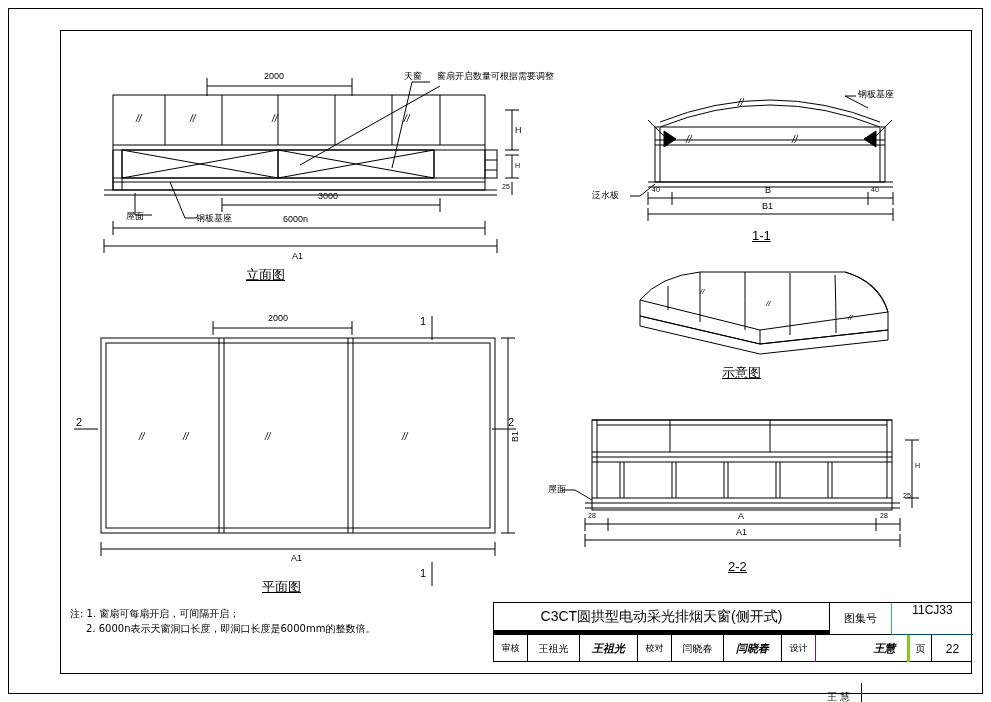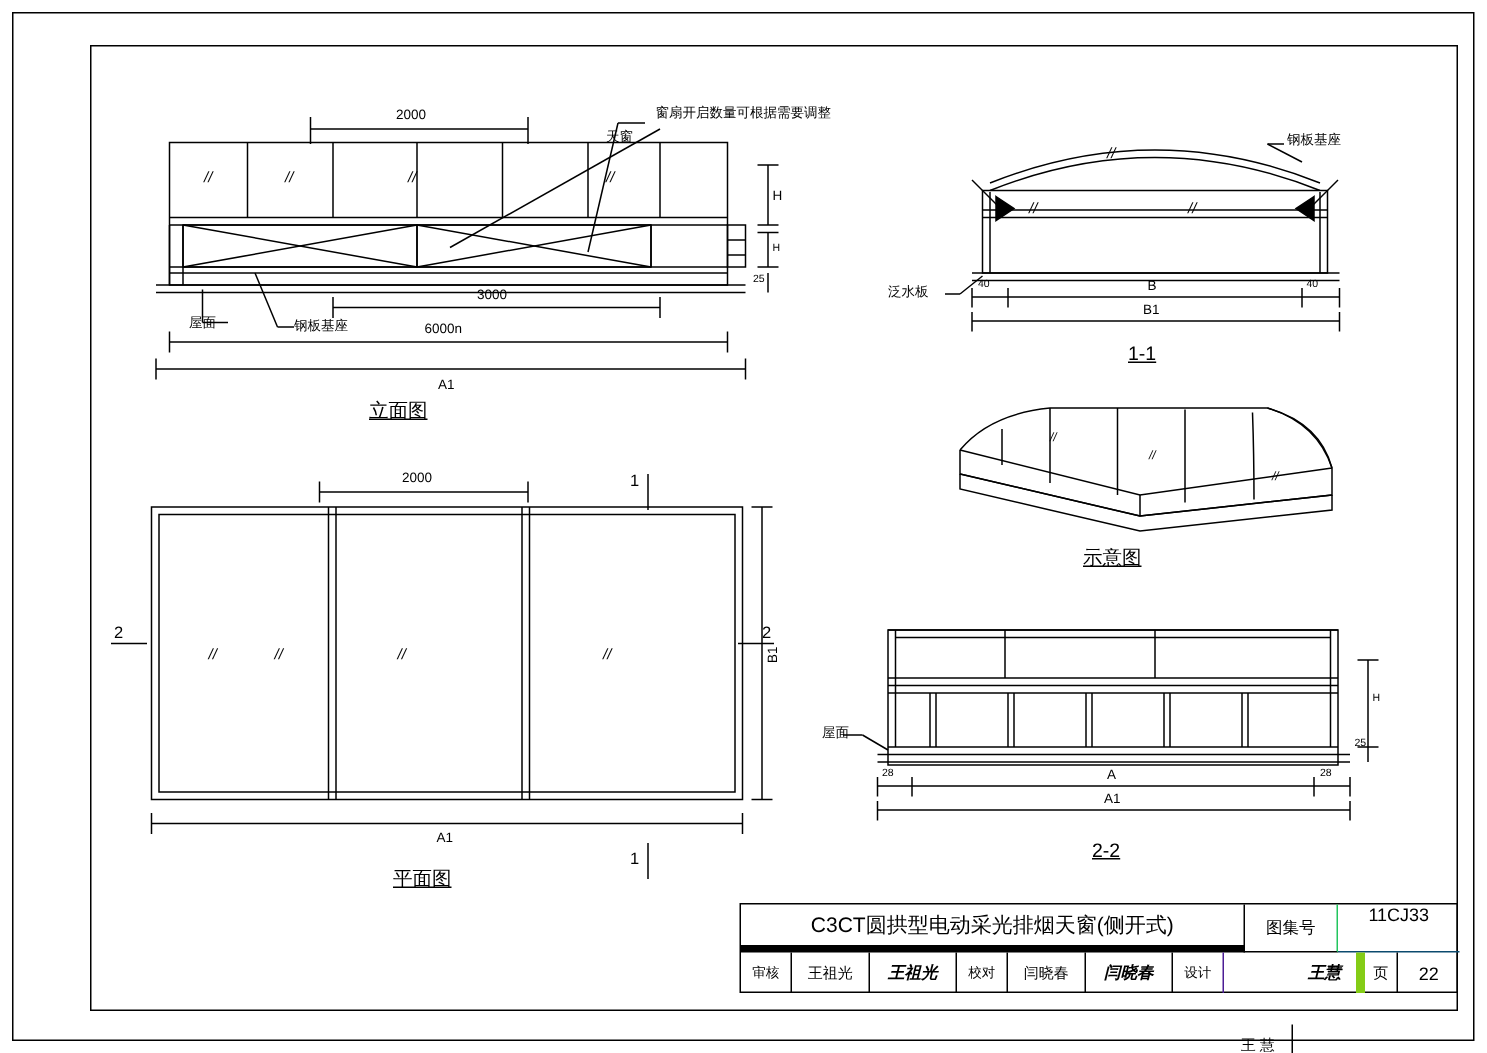--- a/index.html
+++ b/index.html
@@ -99,21 +99,21 @@
   <span class="txt hatch" style="left:404px;top:114px;">//</span>
 
   <span class="txt" style="left:264px;top:72px;">2000</span>
   <span class="txt" style="left:318px;top:192px;">3000</span>
   <span class="txt" style="left:283px;top:215px;">6000n</span>
   <span class="txt" style="left:292px;top:252px;">A1</span>
   <span class="txt" style="left:515px;top:126px;">H</span>
   <span class="txt" style="left:515px;top:162px;font-size:7px;">H</span>
   <span class="txt" style="left:502px;top:183px;font-size:7px;">25</span>
 
-  <span class="txt cn" style="left:404px;top:88px;">天窗</span>
+  <span class="txt cn" style="left:404px;top:72px;">天窗</span>
   <span class="txt cn" style="left:437px;top:72px;">窗扇开启数量可根据需要调整</span>
   <span class="txt cn" style="left:126px;top:212px;">屋面</span>
   <span class="txt cn" style="left:196px;top:214px;">钢板基座</span>
   <span class="txt cn ttl u center" style="left:246px;top:268px;">立面图</span>
 
   <svg width="991" height="702" style="pointer-events:none">
     <g stroke="#000" fill="none" stroke-width="1">
       <rect x="101" y="338" width="394" height="195"></rect>
       <rect x="106" y="343" width="384" height="185"></rect>
       <line x1="219" y1="338" x2="219" y2="533"></line>
@@ -275,20 +275,29 @@
   </svg>
   <span class="txt cn" style="left:548px;top:485px;">屋面</span>
   <span class="txt" style="left:588px;top:512px;font-size:7px;">28</span>
   <span class="txt" style="left:880px;top:512px;font-size:7px;">28</span>
   <span class="txt" style="left:738px;top:512px;">A</span>
   <span class="txt" style="left:736px;top:528px;">A1</span>
   <span class="txt" style="left:915px;top:462px;font-size:7px;">H</span>
   <span class="txt" style="left:903px;top:492px;font-size:7px;">25</span>
   <span class="txt ttl u center" style="left:728px;top:560px;">2-2</span>
 
+  <div class="abs" style="left:70px;top:606px;width:400px;">
+    <div class="txt cn" style="position:static;font-size:10px;line-height:15px;">
+      <span>注:</span>
+      <span>1. 窗扇可每扇开启，可间隔开启；</span>
+    </div>
+    <div class="txt cn" style="position:static;font-size:10px;line-height:15px;padding-left:16px;">
+      <span>2. 6000n表示天窗洞口长度，即洞口长度是6000mm的整数倍。</span>
+    </div>
+  </div>
 
   <div class="abs" style="left:493px;top:602px;width:479px;height:60px;border:1px solid #000;box-sizing:border-box;">
 
     <div class="abs" style="left:0;top:0;width:336px;height:32px;border-right:1px solid #000;border-bottom:5px solid #000000;box-sizing:border-box;display:flex;align-items:center;justify-content:center;">
       <span class="cn" style="font-size:14px;">C3CT圆拱型电动采光排烟天窗(侧开式)</span>
     </div>
     <div class="abs" style="left:336px;top:0;width:62px;height:32px;border-right:1px solid #22c55e;border-bottom:1px solid #000;box-sizing:border-box;display:flex;align-items:center;justify-content:center;">
       <span class="cn" style="font-size:11px;">图集号</span>
     </div>
     <div class="abs" style="left:398px;top:0;width:81px;height:32px;border-bottom:1px solid #0c4a6e;box-sizing:border-box;display:flex;align-items:flex-start;justify-content:center;">
@@ -312,21 +321,21 @@
     </div>
     <div class="abs" style="left:230px;top:32px;width:58px;height:27px;border-right:1px solid #000;box-sizing:border-box;display:flex;align-items:center;justify-content:center;">
       <span class="cn" style="font-size:11px;font-style:italic;font-weight:bold;">闫晓春</span>
     </div>
     <div class="abs" style="left:288px;top:32px;width:34px;height:27px;border-right:1px solid #4c1d95;box-sizing:border-box;display:flex;align-items:center;justify-content:center;">
       <span class="cn" style="font-size:9px;">设计</span>
     </div>
     <div class="abs" style="left:322px;top:32px;width:46px;height:27px;border-right:1px solid #000;box-sizing:border-box;display:flex;align-items:center;justify-content:center;margin-top:48px;">
       <span class="cn" style="font-size:10px;">王 慧</span>
     </div>
-    <div class="abs" style="left:368px;top:32px;width:48px;height:27px;border-right:6px solid #84cc16;box-sizing:border-box;display:flex;align-items:center;justify-content:center;">
+    <div class="abs" style="left:368px;top:32px;width:48px;height:27px;border-right:3px solid #84cc16;box-sizing:border-box;display:flex;align-items:center;justify-content:center;">
       <span class="cn" style="font-size:11px;font-style:italic;font-weight:bold;">王慧</span>
     </div>
     <div class="abs" style="left:416px;top:32px;width:22px;height:27px;border-right:1px solid #000;box-sizing:border-box;display:flex;align-items:center;justify-content:center;">
       <span class="cn" style="font-size:10px;">页</span>
     </div>
     <div class="abs" style="left:438px;top:32px;width:41px;height:27px;box-sizing:border-box;display:flex;align-items:center;justify-content:center;">
       <span style="font-size:12px;">22</span>
     </div>
   </div>
 

